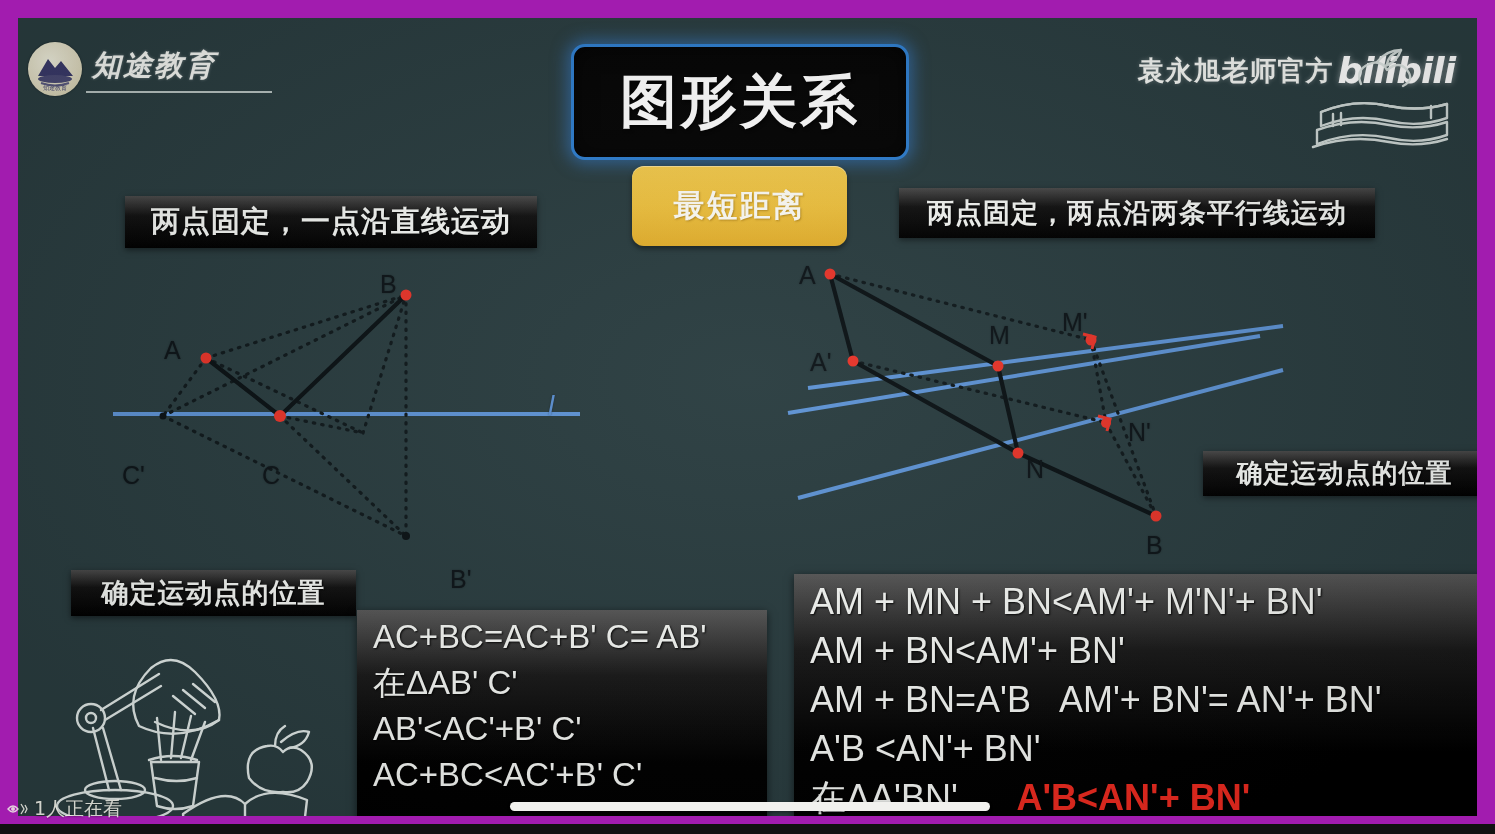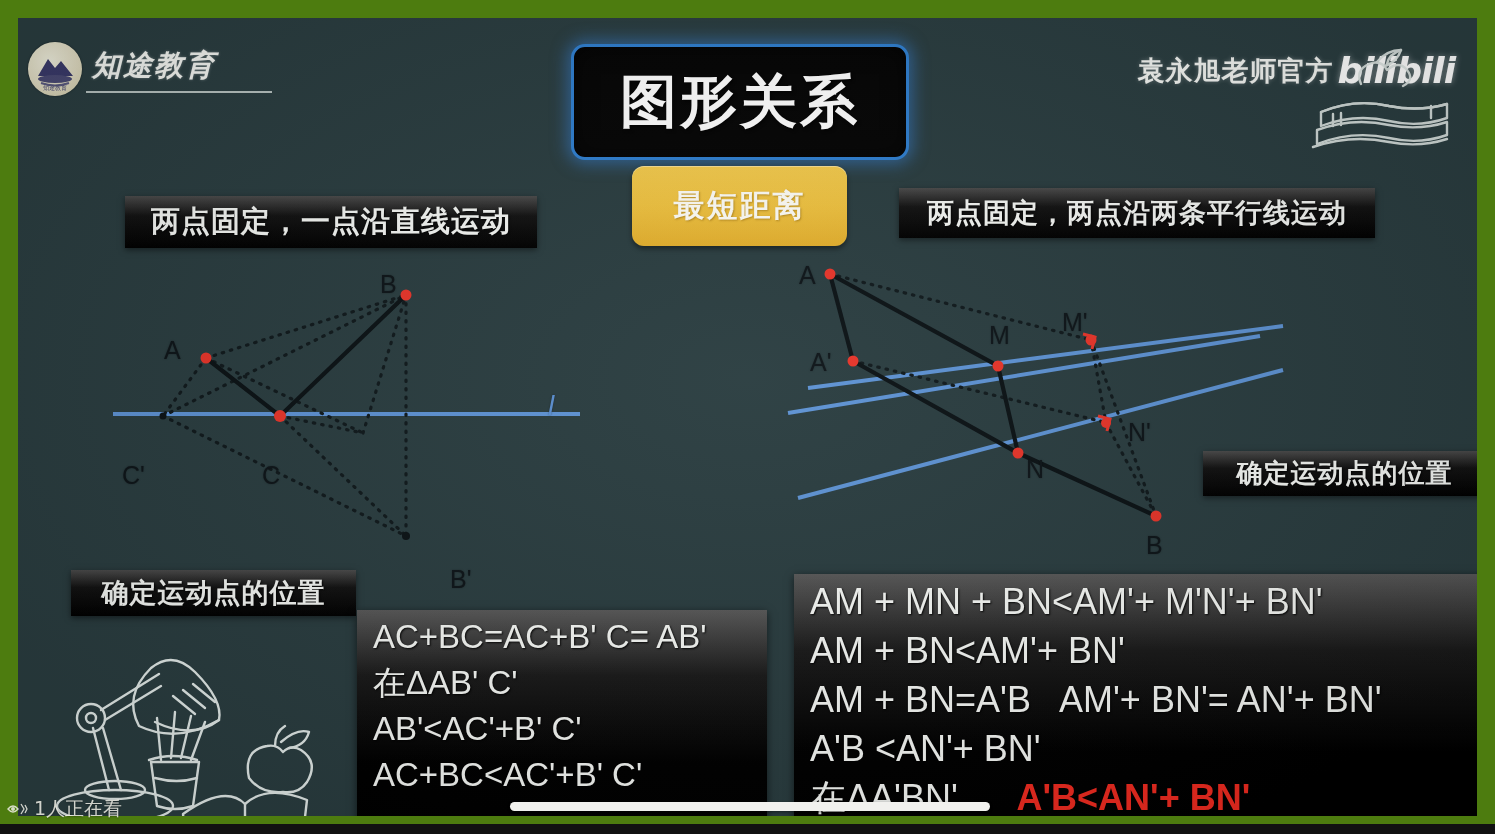--- a/index.html
+++ b/index.html
@@ -1,21 +1,21 @@
 <!DOCTYPE html>
 <html><head>
 <meta charset="utf-8">
 <style>
   html,body{margin:0;padding:0;background:#111;}
   body{font-family:"Liberation Sans","DejaVu Sans",sans-serif;}
 
   #stage{
     position:relative;
     width:1495px;height:824px;
-    background:#4d7c0f;
+    background:#a21caf;
     overflow:hidden;
   }
   
   #board{
     position:absolute;
     left:18px;top:18px;
     width:1459px;height:798px;
     background:#2a3d40;
     overflow:hidden;
   }

